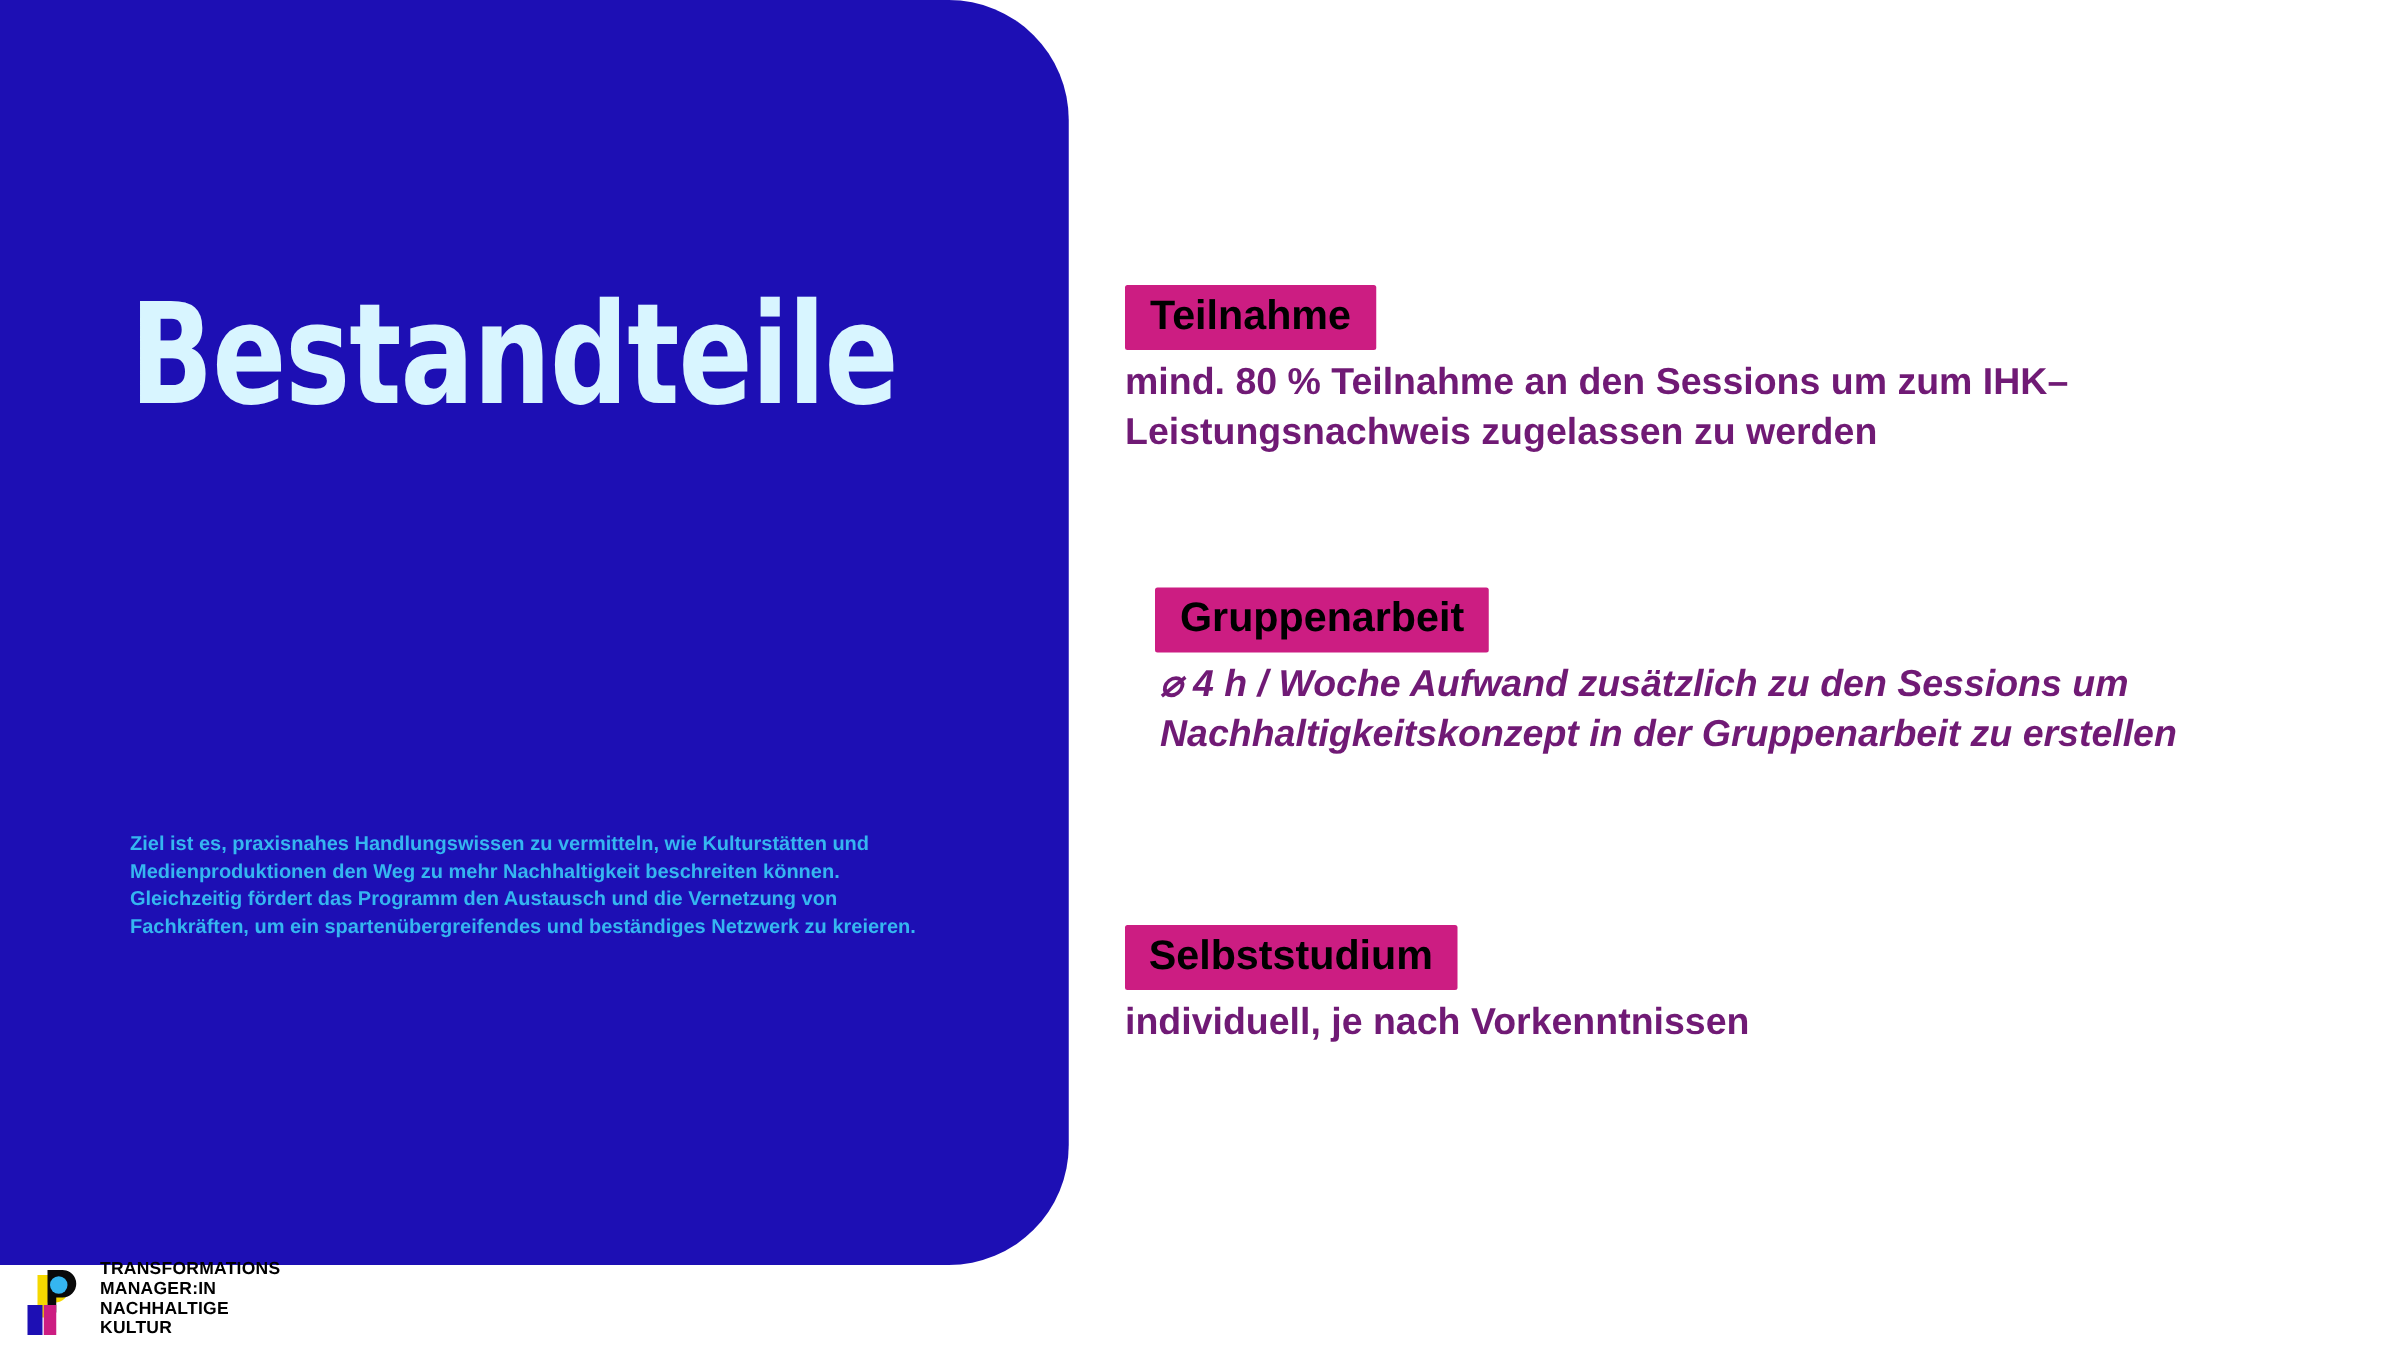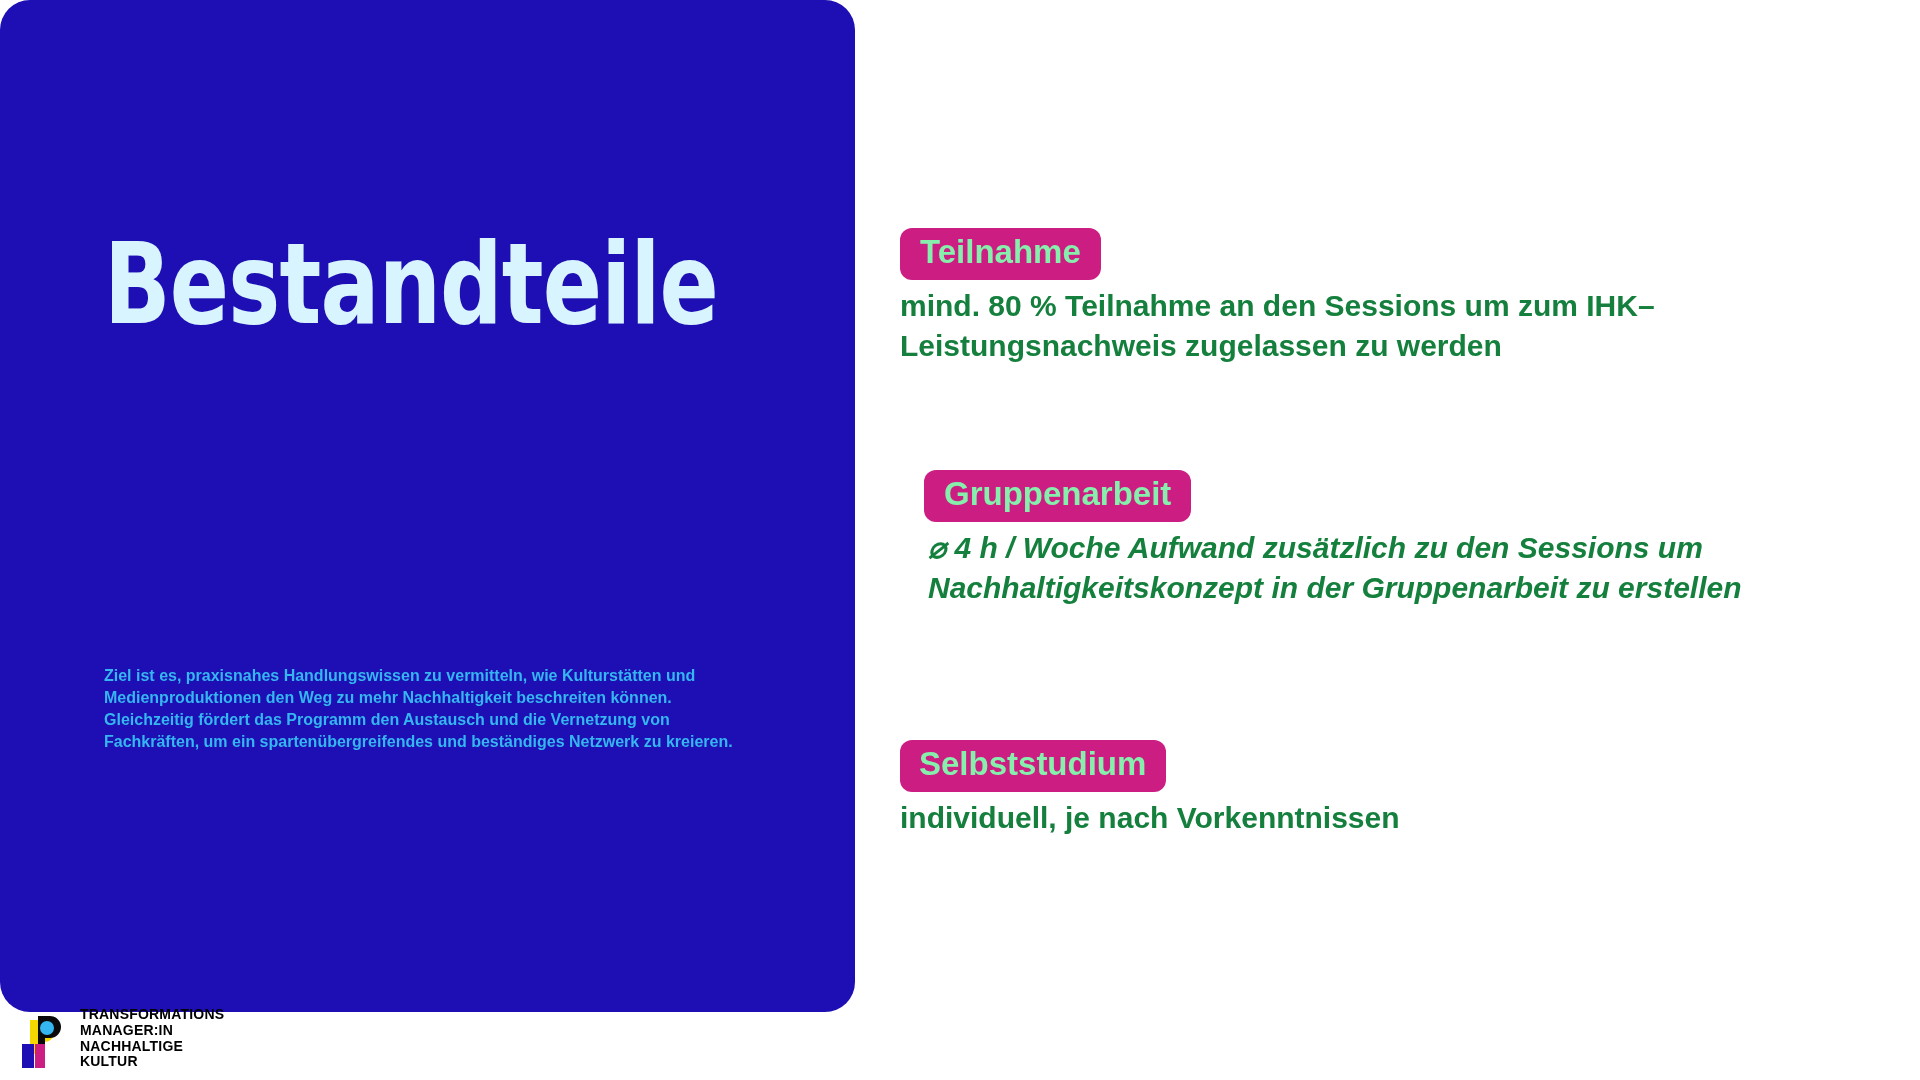--- a/index.html
+++ b/index.html
@@ -18,21 +18,20 @@
   
   .left-panel {
     position: absolute;
     left: 0;
     top: 0;
     width: 855px;
     height: 1012px;
     background: #1d0fb4;
     border-top-right-radius: 96px;
     border-bottom-right-radius: 96px;
-    border-radius: 30px;
   }
 
   .slide-title {
     position: absolute;
     left: 104px;
     top: 228px;
     width: 640px;
     color: #d8f5ff;
     font-family: "DejaVu Sans", sans-serif;
     font-weight: 700;
@@ -67,33 +66,33 @@
     position: absolute;
     width: 1000px;
   }
   .block-teilnahme { top: 228px; }
   .block-gruppenarbeit { top: 470px; }
   .block-selbststudium { top: 740px; }
 
   .tag {
     display: inline-block;
     background: #cc1d82;
-    color: #86efac;
+    color: #000000;
     font-size: 33px;
     font-weight: 700;
     padding: 6px 20px 10px 20px;
-    border-radius: 12px;
+    border-radius: 2px;
     line-height: 1.1;
   }
   .tag-indent-1 { margin-left: 0px; }
   .tag-indent-2 { margin-left: 24px; }
   .tag-indent-3 { margin-left: 0px; padding-left: 19px; }
 
   .body-text {
-    color: #15803d;
+    color: #701a75;
     font-size: 30px;
     font-weight: 700;
     line-height: 1.33;
     margin-top: 6px;
     width: 990px;
   }
   .body-indent-2 { margin-left: 28px; font-style: italic; }
 
   
   .footer {

